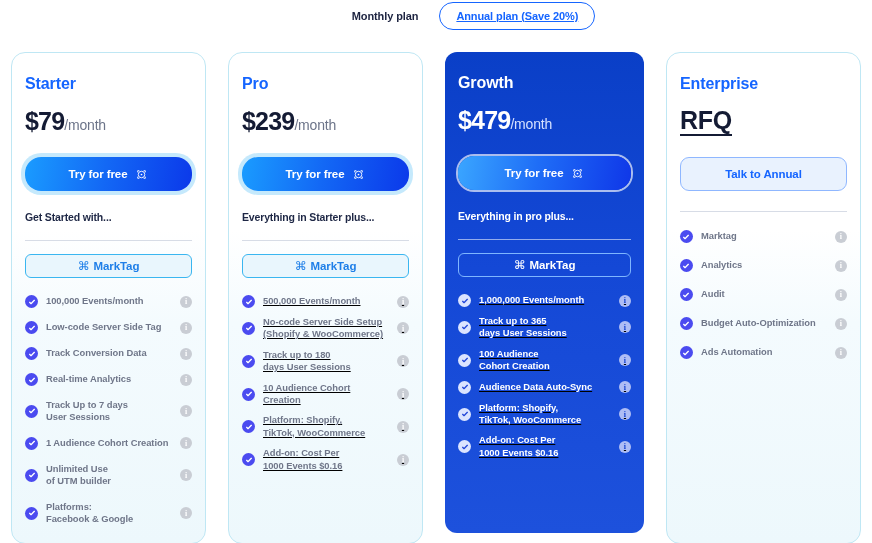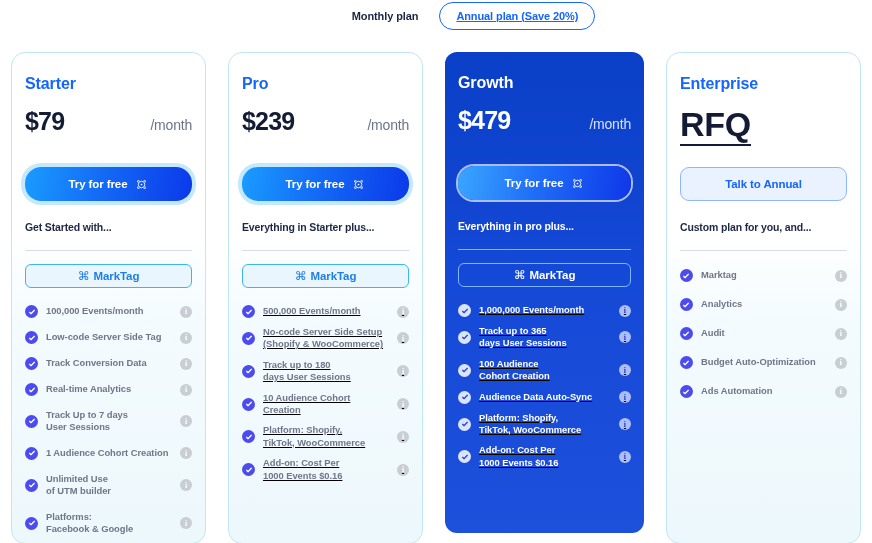--- a/index.html
+++ b/index.html
@@ -79,41 +79,40 @@
     font-weight: 700;
     color: #1565ff;
     letter-spacing: -0.1px;
     margin-bottom: 14px;
   }
   .card.featured .plan-name { color: #ffffff; }
 
   .price-row {
     display: flex;
     align-items: baseline;
-    margin-bottom: 32px;
+    margin-bottom: 22px;
     height: 28px;
-    justify-content: space-between;
   }
   .price-amount {
     font-size: 25px;
     font-weight: 700;
     color: #141b34;
     letter-spacing: -0.8px;
   }
   .price-period {
     font-size: 14px;
     font-weight: 400;
     color: #6c7489;
     letter-spacing: -0.2px;
   }
   .card.featured .price-amount { color: #ffffff; }
   .card.featured .price-period { color: #d6e1ff; }
 
   .price-rfq {
-    font-size: 34px;
+    font-size: 25px;
     font-weight: 700;
     color: #141b34;
     letter-spacing: -0.3px;
     border-bottom: 2px solid #141b34;
     padding-bottom: 1px;
     display: inline-block;
     line-height: 1.05;
   }
 
   
@@ -530,21 +529,20 @@
     </div>
   </div>
 
   <div class="card">
     <div class="card-top">
       <div class="plan-name">Enterprise</div>
       <div class="price-row">
         <span class="price-rfq">RFQ</span>
       </div>
       <button class="cta-sales">Talk to Annual</button>
-      <div class="subtitle">Custom plan for you, and...</div>
       <div class="divider"></div>
     </div>
     <div class="features" style="padding-top:5px;gap:16px;">
       <div class="feature">
         <span class="check">
             <svg viewBox="0 0 24 24" fill="none" stroke="#fff" stroke-width="4" stroke-linecap="round" stroke-linejoin="round">
               <path d="M5 13l4 4 10-10"></path>
             </svg>
           </span>
         <span class="feature-label">Marktag</span>

